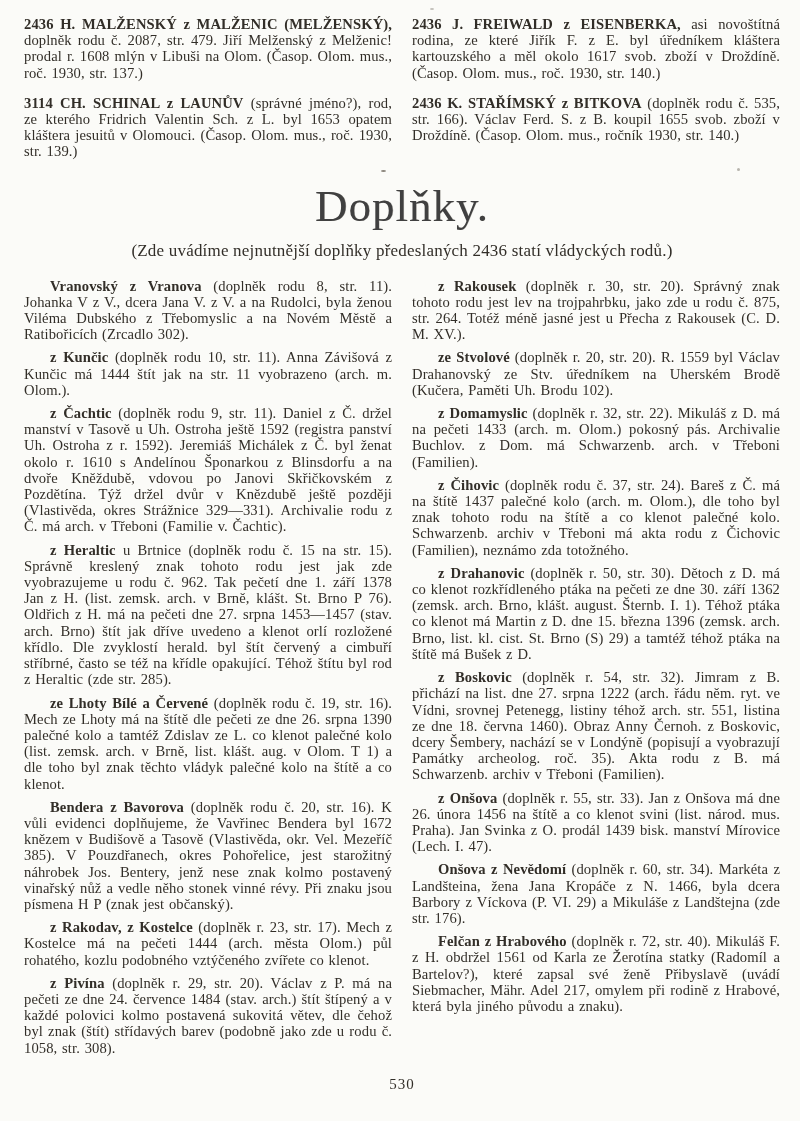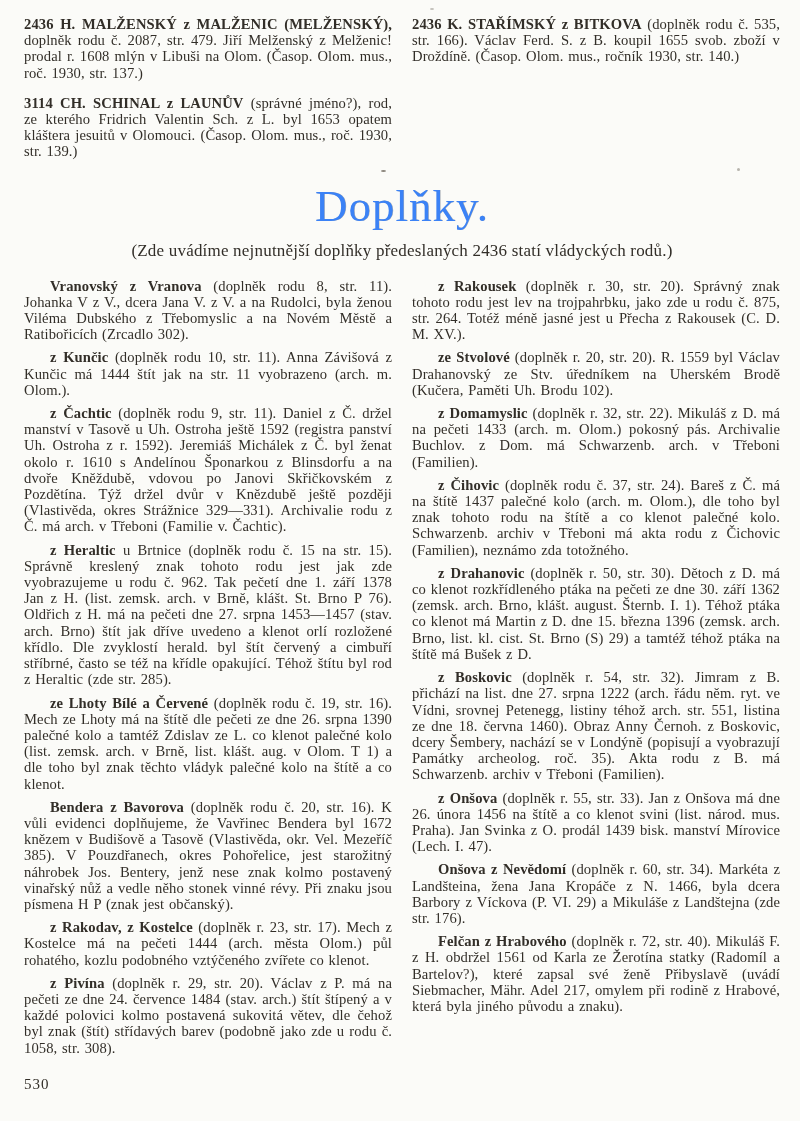--- a/index.html
+++ b/index.html
@@ -30,31 +30,31 @@
   .top .para { text-indent: 0; margin-bottom: 14px; }
   .top .para:last-child { margin-bottom: 0; }
   .lead { font-weight: bold; margin-top: 24px; }
   .chapter-header { text-align: center; margin: 22px 0 16px 0; }
   .chapter-title {
     margin: 0;
     font-size: 45px;
     line-height: 48px;
     font-weight: normal;
     letter-spacing: 1px;
-    color: #3b82f6;
+    color: #404040;
     text-shadow: 0.3px 0.3px 0 #55504666;
   }
   .chapter-subtitle {
     margin: 10px 0 0 0;
     font-size: 17px;
     line-height: 22px;
     font-weight: normal;
     letter-spacing: 0.2px;
   }
-  .page-footer { margin-top: 12px; }
+  .page-footer { text-align: center; margin-top: 12px; }
   .page-number { display: inline-block; font-size: 15px; letter-spacing: 1px; }
   .speck { position: absolute; background: #8a857c; border-radius: 50%; }
   .speck-1 { width: 5px; height: 2px; left: 381px; top: 170px; }
   .speck-2 { width: 3px; height: 3px; left: 737px; top: 168px; opacity: .6; }
   .speck-3 { width: 4px; height: 2px; left: 430px; top: 8px;  opacity: .5; }
 </style>
 </head>
 <body>
 
 <div class="page">
@@ -65,20 +65,21 @@
 
   <section class="two-col top">
     <div class="col">
 
         <p class="para"><b class="lead">2436 H. MALŽENSKÝ z MALŽENIC (MELŽEN­SKÝ),</b><span> doplněk rodu č. 2087, str. 479. Jiří Melženský z Melženic! prodal r. 1608 mlýn v Libuši na Olom. (Časop. Olom. mus., roč. 1930, str. 137.)</span></p>
 
         <p class="para"><b class="lead">3114 CH. SCHINAL z LAUNŮV</b><span> (správné jméno?), rod, ze kterého Fridrich Valentin Sch. z L. byl 1653 opatem kláštera jesuitů v Olomouci. (Časop. Olom. mus., roč. 1930, str. 139.)</span></p>
       </div>
     <div class="col">
 
+        <p class="para"><b class="lead">2436 J. FREIWALD z EISENBERKA,</b><span> asi novoštítná rodina, ze které Jiřík F. z E. byl úředníkem kláštera kartouzského a měl okolo 1617 svob. zboží v Droždíně. (Časop. Olom. mus., roč. 1930, str. 140.)</span></p>
 
         <p class="para"><b class="lead">2436 K. STAŘÍMSKÝ z BITKOVA</b><span> (doplněk rodu č. 535, str. 166). Václav Ferd. S. z B. koupil 1655 svob. zboží v Droždíně. (Časop. Olom. mus., ročník 1930, str. 140.)</span></p>
       </div>
   </section>
 
   <header class="chapter-header">
     <h1 class="chapter-title">Doplňky.</h1>
     <p class="chapter-subtitle">(Zde uvádíme nejnutnější doplňky předeslaných 2436 statí vládyckých rodů.)</p>
   </header>
 

